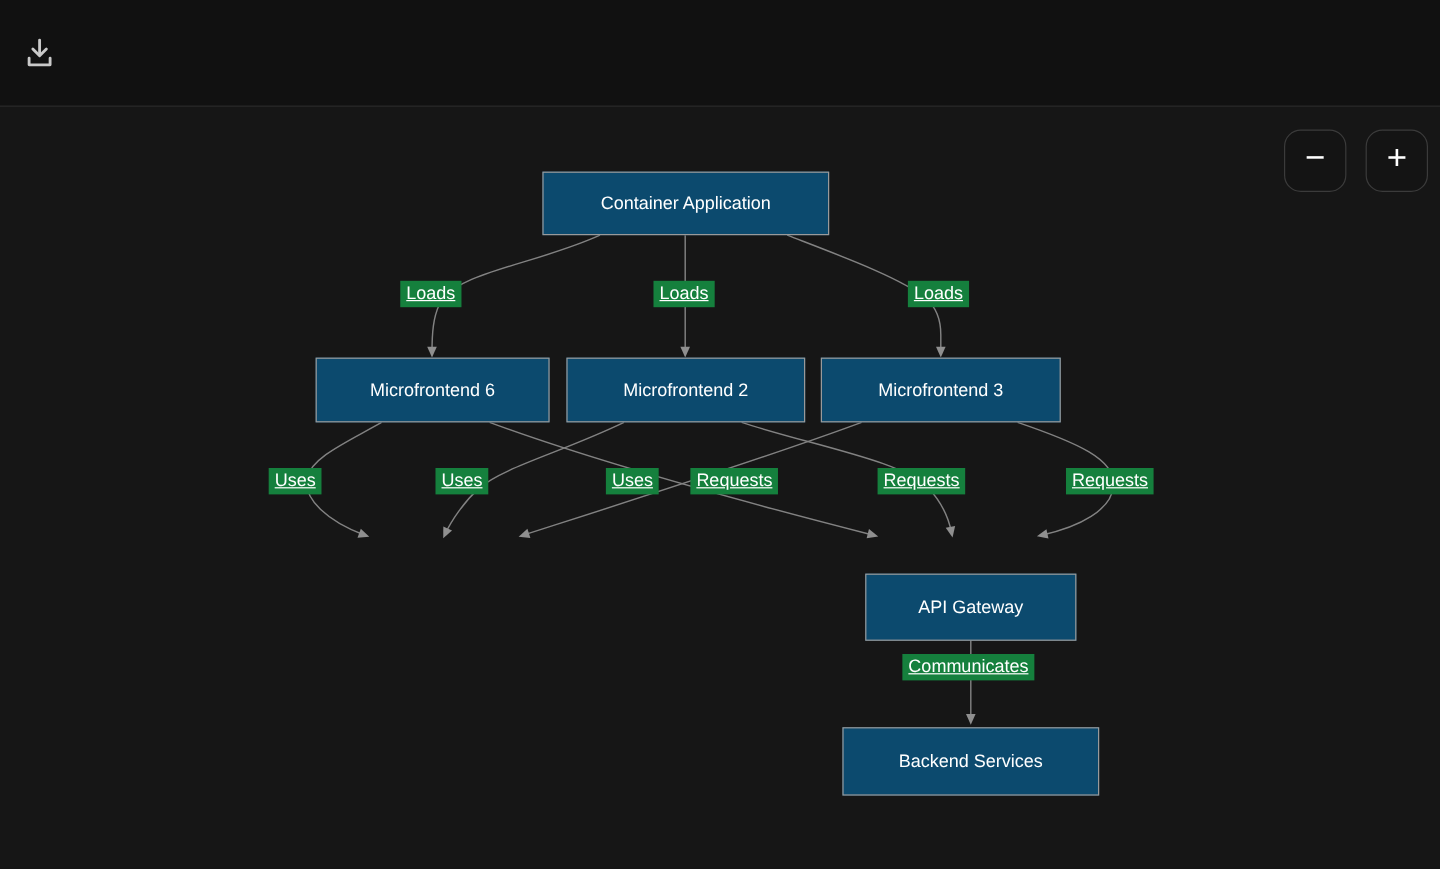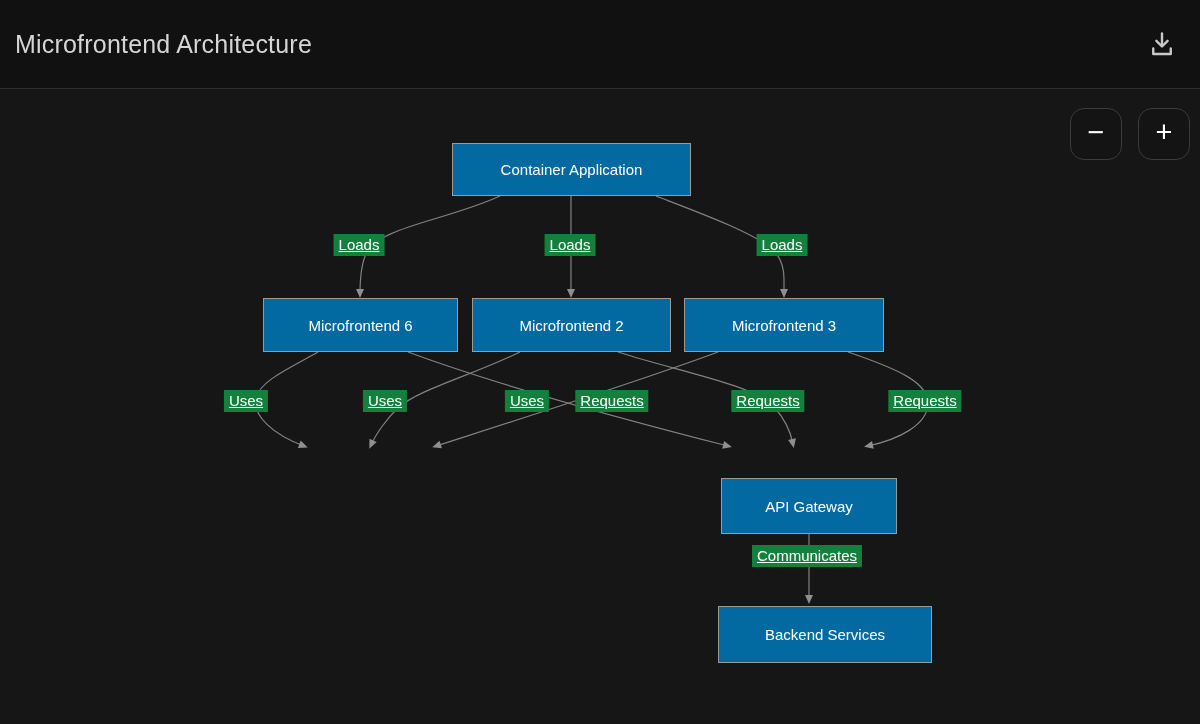--- a/index.html
+++ b/index.html
@@ -38,21 +38,21 @@
     width: 1200px; height: 634px;
     background: #161616;
   }
   .edges {
     position: absolute;
     left: 0; top: 0;
     width: 1200px; height: 634px;
   }
   .node {
     position: absolute;
-    background: #0369a1;
+    background: #0c4a6e;
     border: 1px solid #9a9a9a;
     color: #ffffff;
     font-size: 15px;
     display: flex; align-items: center; justify-content: center;
     white-space: nowrap;
   }
   .edge-label {
     position: absolute;
     transform: translate(-50%, -50%);
     background: #15803d;
@@ -77,21 +77,20 @@
     cursor: pointer;
     padding-bottom: 3px;
   }
   .zoom-out { left: 1070px; top: 19px; }
   .zoom-in  { left: 1138px; top: 19px; }
 </style>
 </head>
 <body>
 
 <div class="header">
-  <div class="title">Microfrontend Architecture</div>
   <button class="download-btn">
     <span style="display:flex;">
       <svg width="30" height="30" viewBox="0 0 24 24" fill="none" stroke="#c9c9c9" stroke-width="1.9" stroke-linecap="round" stroke-linejoin="round">
         <path d="M12 3.5 V 13"></path>
         <path d="M7.5 9.5 L 12 14 L 16.5 9.5"></path>
         <path d="M5 15.5 V 20 H 19 V 15.5"></path>
       </svg>
     </span>
   </button>
 </div>
@@ -116,21 +115,21 @@
       <path d="M 848 263 C 898 280, 930 294, 928 316 C 926 336, 900 350, 868 357" marker-end="url(#arrow)"></path>
       <path d="M 809 419 L 809 511" marker-end="url(#arrow)"></path>
     </g>
   </svg>
 
   <div class="node" style="left:452px; top:54px; width:239px; height:53px;">Container Application</div>
   <div class="node" style="left:263px; top:209px; width:195px; height:54px;">Microfrontend 6</div>
   <div class="node" style="left:472px; top:209px; width:199px; height:54px;">Microfrontend 2</div>
   <div class="node" style="left:684px; top:209px; width:200px; height:54px;text-align:center;">Microfrontend 3</div>
   <div class="node" style="left:721px; top:363px; width:176px; height:56px;margin-top:26px;">API Gateway</div>
-  <div class="node" style="left:702px; top:517px; width:214px; height:57px;margin-left:16px;">Backend Services</div>
+  <div class="node" style="left:702px; top:517px; width:214px; height:57px;">Backend Services</div>
 
   <div class="edge-label" style="left:359px; top:156px;">Loads</div>
   <div class="edge-label" style="left:570px; top:156px;">Loads</div>
   <div class="edge-label" style="left:782px; top:156px;">Loads</div>
   <div class="edge-label" style="left:246px; top:312px;">Uses</div>
   <div class="edge-label" style="left:385px; top:312px;">Uses</div>
   <div class="edge-label" style="left:527px; top:312px;">Uses</div>
   <div class="edge-label" style="left:612px; top:312px;">Requests</div>
   <div class="edge-label" style="left:768px; top:312px;">Requests</div>
   <div class="edge-label" style="left:925px; top:312px;">Requests</div>

